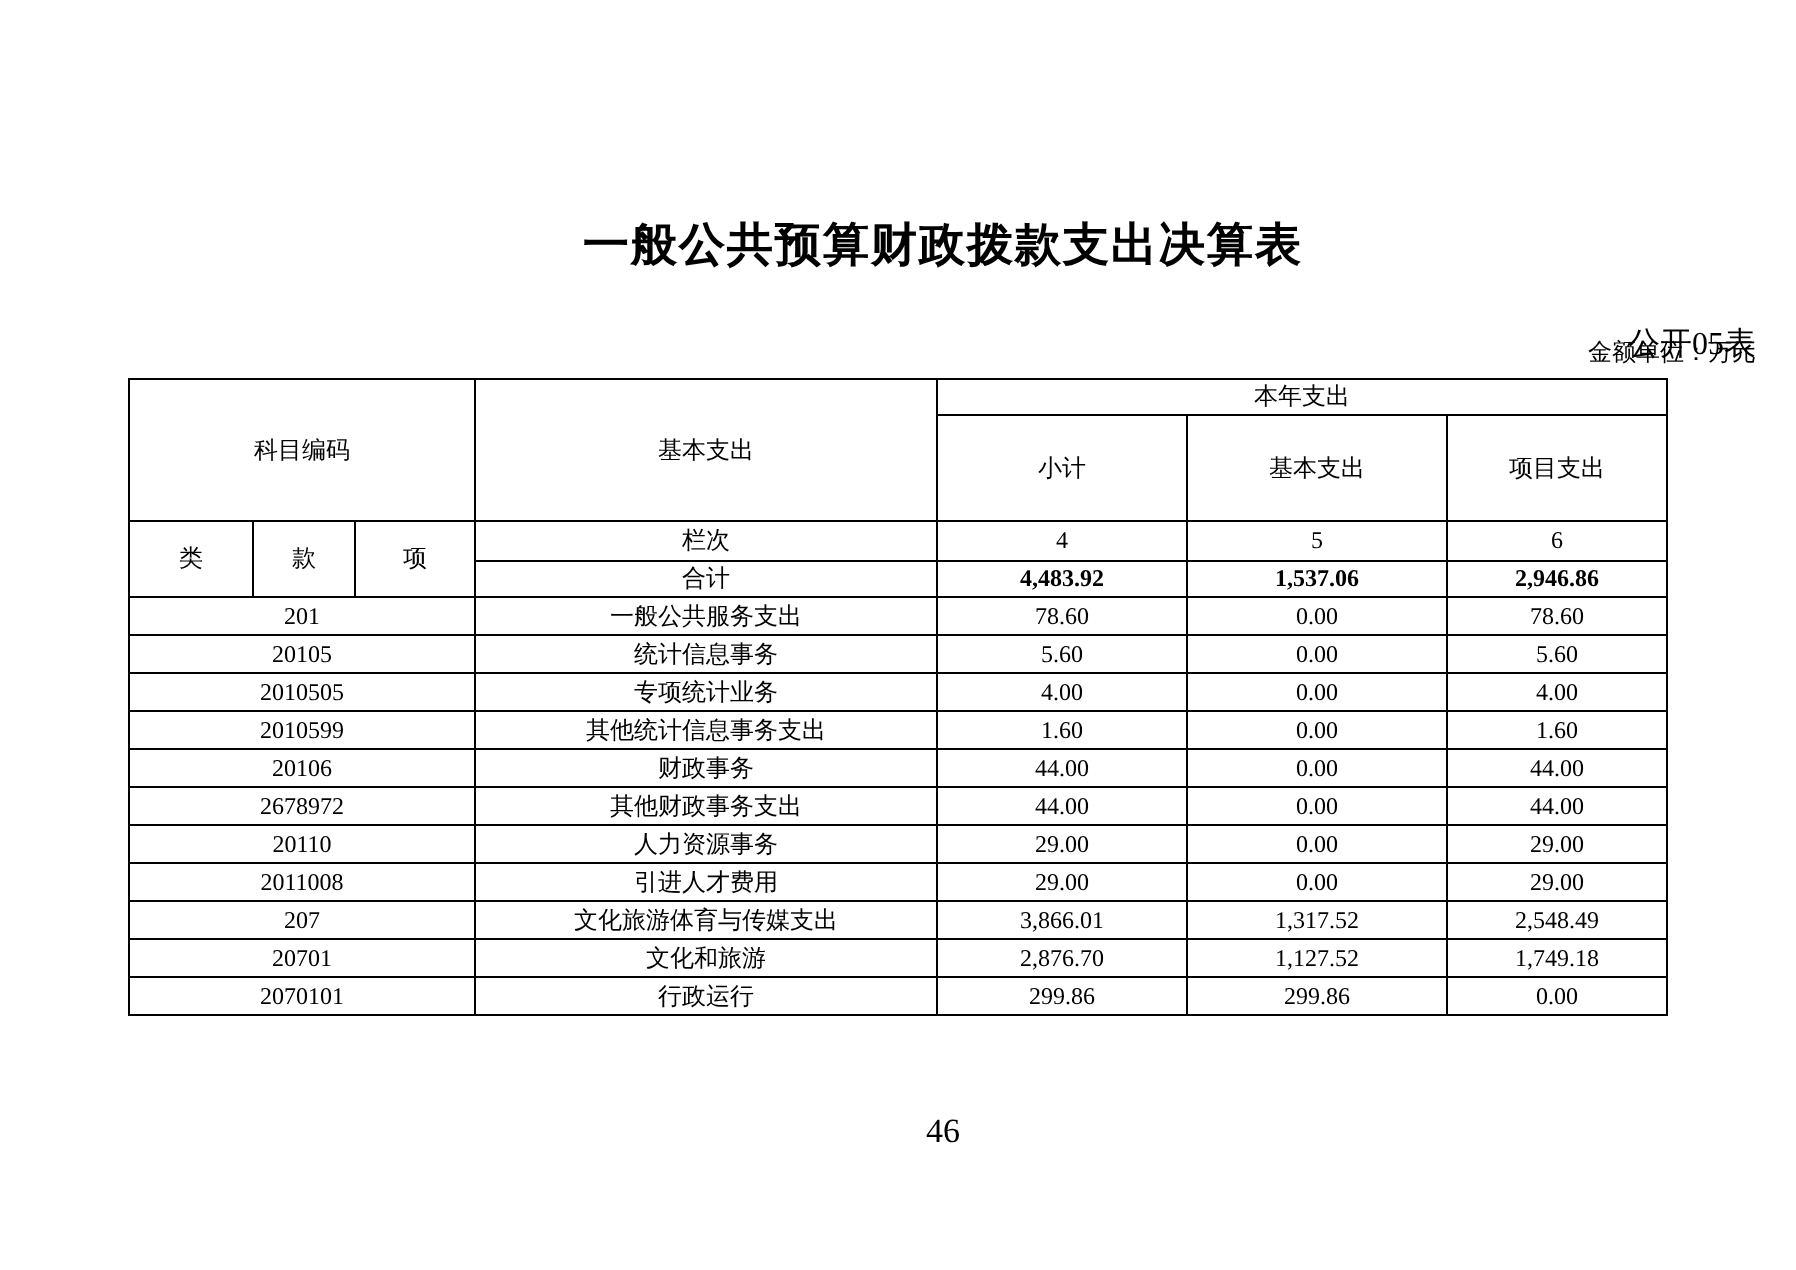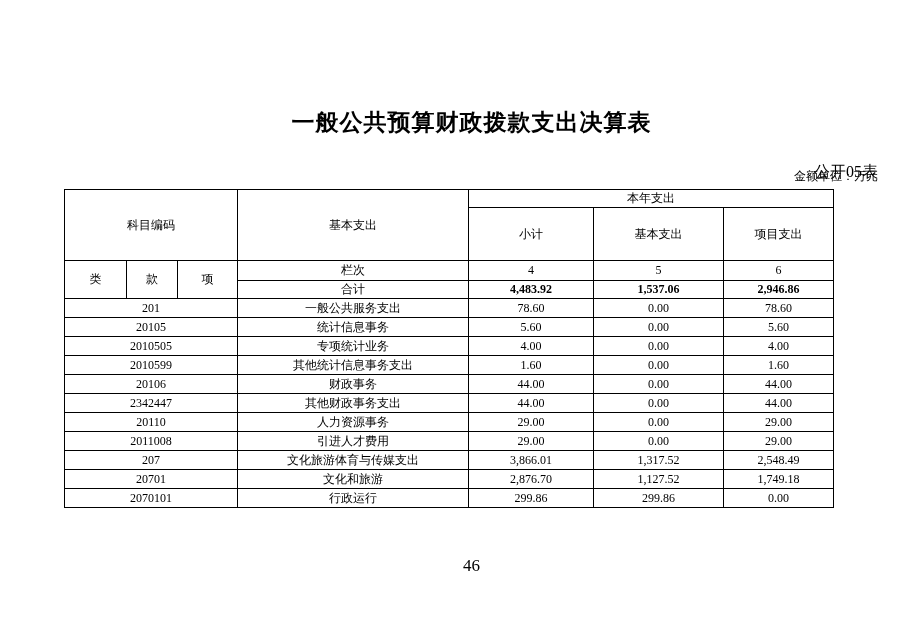--- a/index.html
+++ b/index.html
@@ -150,21 +150,21 @@
         <td>1.60</td>
       </tr>
       <tr class="h20">
         <td colspan="3">20106</td>
         <td>财政事务</td>
         <td>44.00</td>
         <td>0.00</td>
         <td>44.00</td>
       </tr>
       <tr class="h20">
-        <td colspan="3">2342447</td>
+        <td colspan="3">2678972</td>
         <td>其他财政事务支出</td>
         <td>44.00</td>
         <td>0.00</td>
         <td>44.00</td>
       </tr>
       <tr class="h20">
         <td colspan="3">20110</td>
         <td>人力资源事务</td>
         <td>29.00</td>
         <td>0.00</td>

